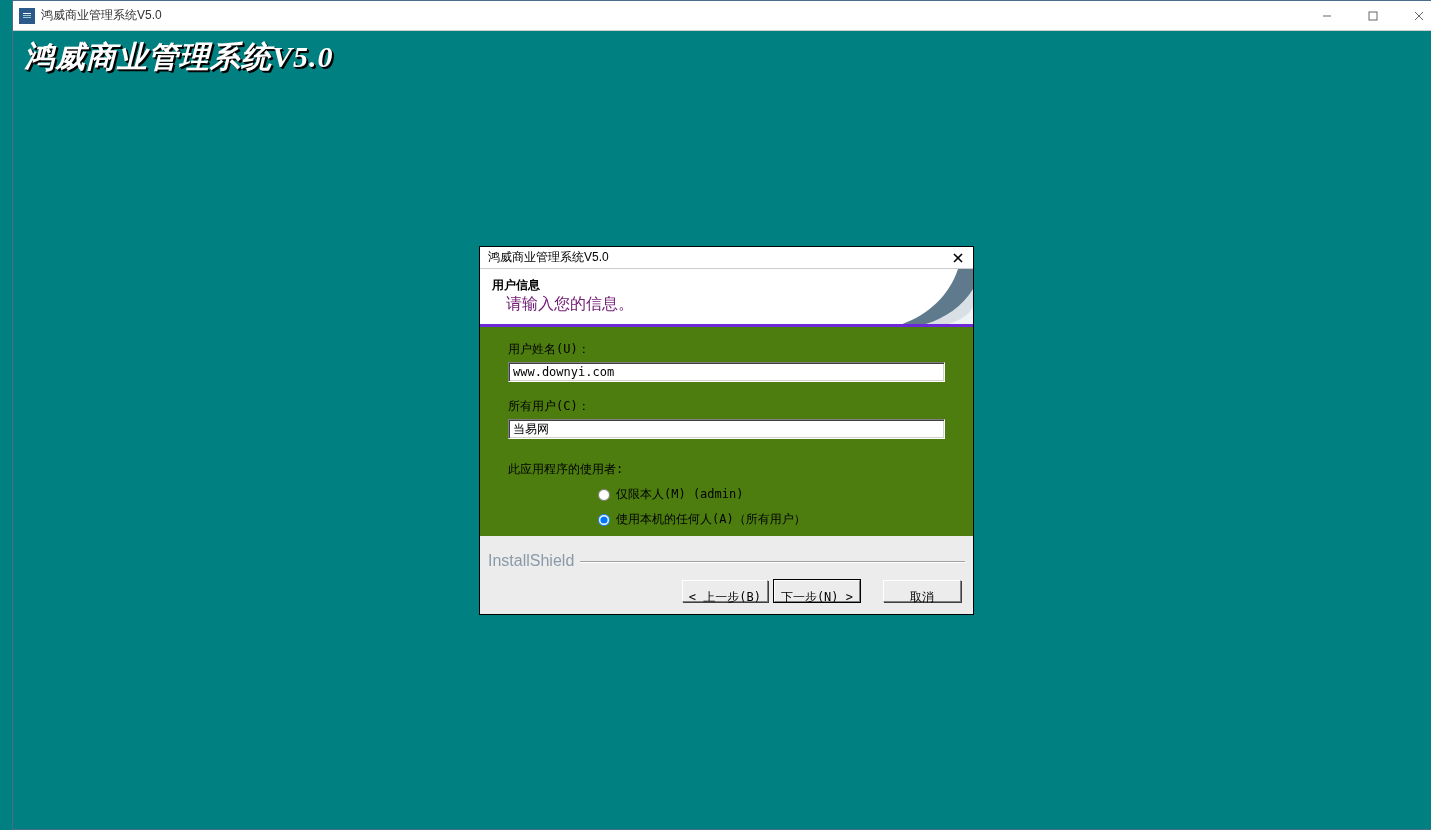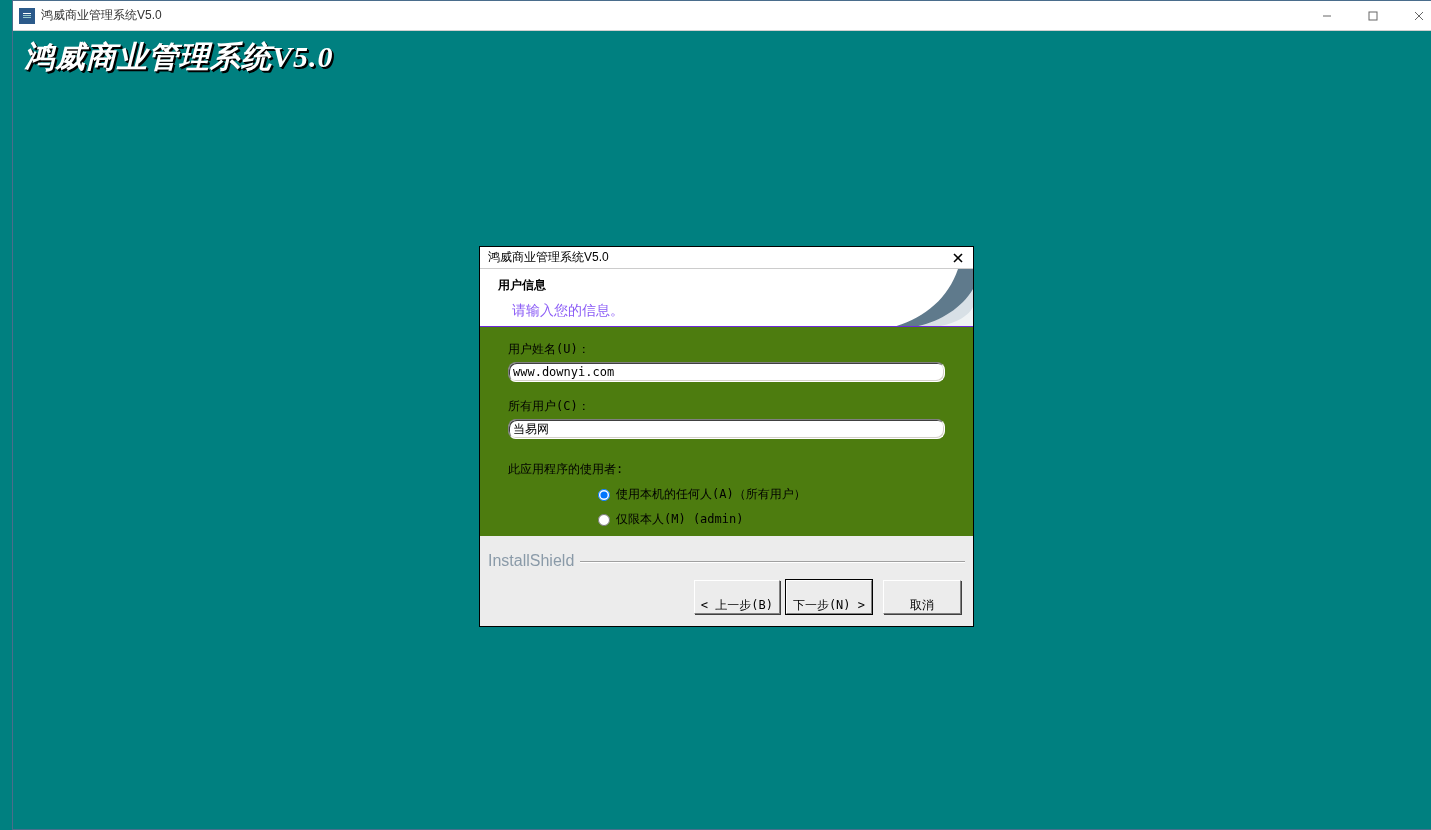--- a/index.html
+++ b/index.html
@@ -77,26 +77,26 @@
     .dlg-titlebar .dlg-close {
       margin-left: auto; width: 22px; height: 18px;
       display: flex; align-items: center; justify-content: center;
     }
     .dlg-titlebar .dlg-close svg { width: 10px; height: 10px; stroke: #000; stroke-width: 1.6; fill: none; }
 
     .dlg-header {
       position: relative;
       height: 58px;
       background: #ffffff;
-      border-bottom: 1px solid #6d28d9;
-      padding: 8px 14px 0 18px;
+      border-bottom: 3px solid #6d28d9;
+      padding: 8px 14px 0 12px;
       overflow: hidden;
     }
     .dlg-header .hdr-title { font-size: 12px; font-weight: bold; color: #000; }
-    .dlg-header .hdr-sub { font-size: 14px; color: #8b5cf6; margin-left: 14px; margin-top: 8px; }
+    .dlg-header .hdr-sub { font-size: 16px; color: #701a75; margin-left: 14px; margin-top: 0; }
     .hdr-art {
       position: absolute; right: 0; top: 0; width: 120px; height: 58px;
     }
     .hdr-art svg { width: 100%; height: 100%; }
 
     .dlg-body {
       background: #4d7c0f;
       padding: 12px 28px 8px 28px;
       font-size: 12px; color: #000;
       font-family: "SimSun","NSimSun",monospace;
@@ -107,21 +107,20 @@
       border-top: 1px solid #808080;
       border-left: 1px solid #808080;
       border-right: 1px solid #fff;
       border-bottom: 1px solid #fff;
       box-shadow: inset 1px 1px 0 #404040, inset -1px -1px 0 #d4d0c8;
       background: #fff;
       font-size: 12px;
       font-family: "SimSun","NSimSun",monospace;
       padding: 1px 4px;
       outline: none;
-      border-radius: 8px;
     }
     .gap { height: 14px; }
     .user-scope { margin-top: 22px; }
     .radio-row {
       margin-left: 90px;
       display: flex; align-items: center;
       margin-top: 8px; gap: 6px;
     }
     .radio-row input[type=radio]{ width:12px; height:12px; }
     .radio-row label { font-size: 12px; }
@@ -147,21 +146,21 @@
     .btn {
       min-width: 78px; height: 22px;
       background: #ececec;
       border-top: 1px solid #fff;
       border-left: 1px solid #fff;
       border-right: 1px solid #808080;
       border-bottom: 1px solid #808080;
       box-shadow: 1px 1px 0 #404040;
       font-size: 12px;
       font-family: "SimSun","NSimSun",monospace;
-      padding: 16px 6px;
+      padding: 8px 6px;
       cursor: default;
     }
     .btn.default {
       outline: 1px solid #000;
     }
   </style>
 </head>
 <body>
 
 <div class="outer-window">
@@ -225,35 +224,35 @@
       <div class="dlg-body">
         <div class="field-label">用户姓名(U)：</div>
         <input class="text-input" type="text" value="www.downyi.com" style="">
         <div class="gap"></div>
         <div class="field-label">所有用户(C)：</div>
         <input class="text-input" type="text" value="当易网" style="">
 
         <div class="user-scope">
           <div>此应用程序的使用者:</div>
           <div class="radio-row">
+            <input type="radio" name="scope" style="">
+            <label>仅限本人(M) (admin)</label>
+          </div>
+          <div class="radio-row">
             <input type="radio" name="scope" checked="" style="">
             <label>使用本机的任何人(A)（所有用户）</label>
           </div>
-          <div class="radio-row">
-            <input type="radio" name="scope" style="">
-            <label>仅限本人(M) (admin)</label>
-          </div>
         </div>
       </div>
 
       <div class="branding-row">
         <span class="brand">InstallShield</span>
         <span class="line"></span>
       </div>
 
       <div class="dlg-buttons">
         <button class="btn">&lt; 上一步(B)</button>
         <button class="btn default">下一步(N) &gt;</button>
-        <button class="btn" style="margin-left:5px">取消</button>
+        <button class="btn" style="margin-left:17px">取消</button>
       </div>
     </div>
   </div>
 </div>
 
 </body></html>

